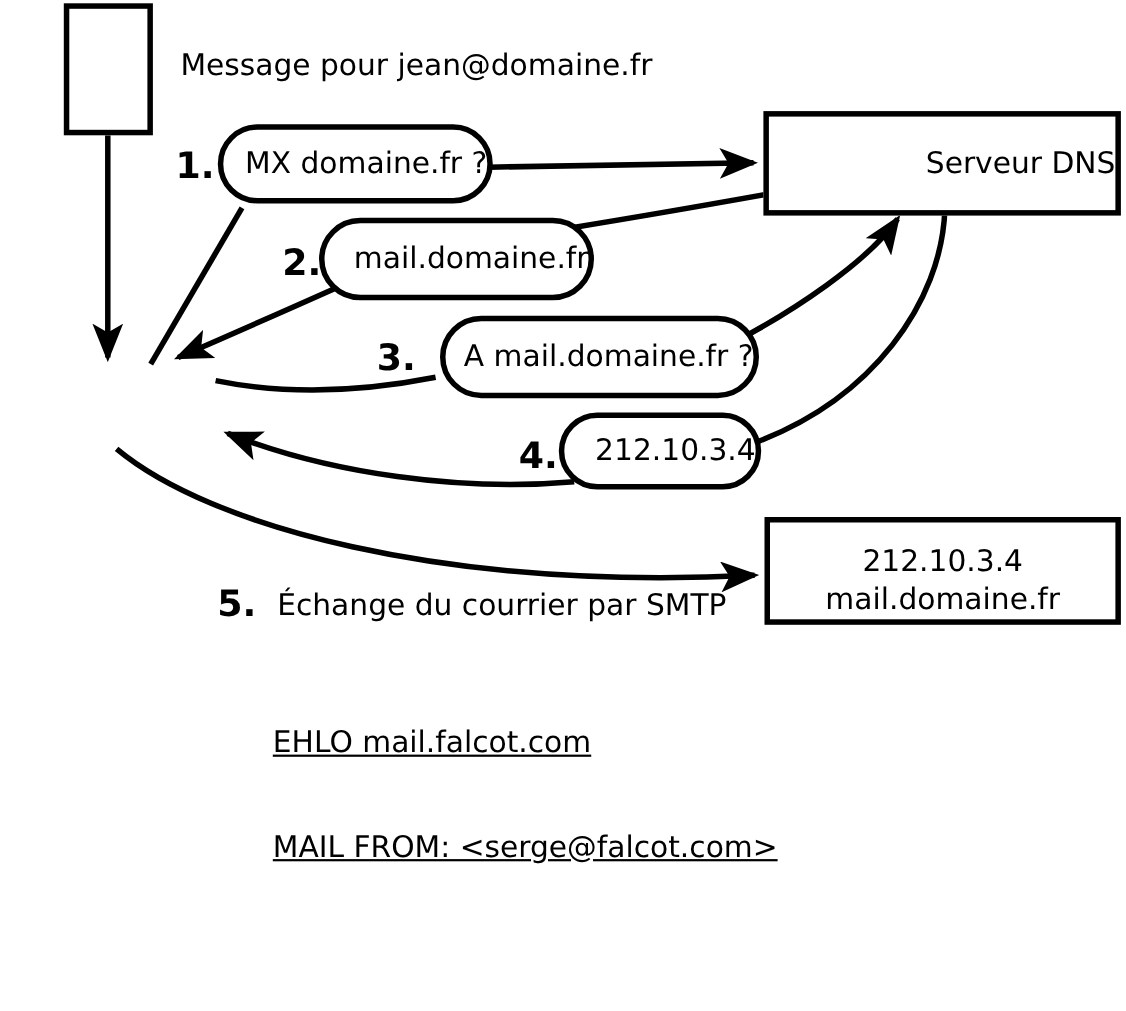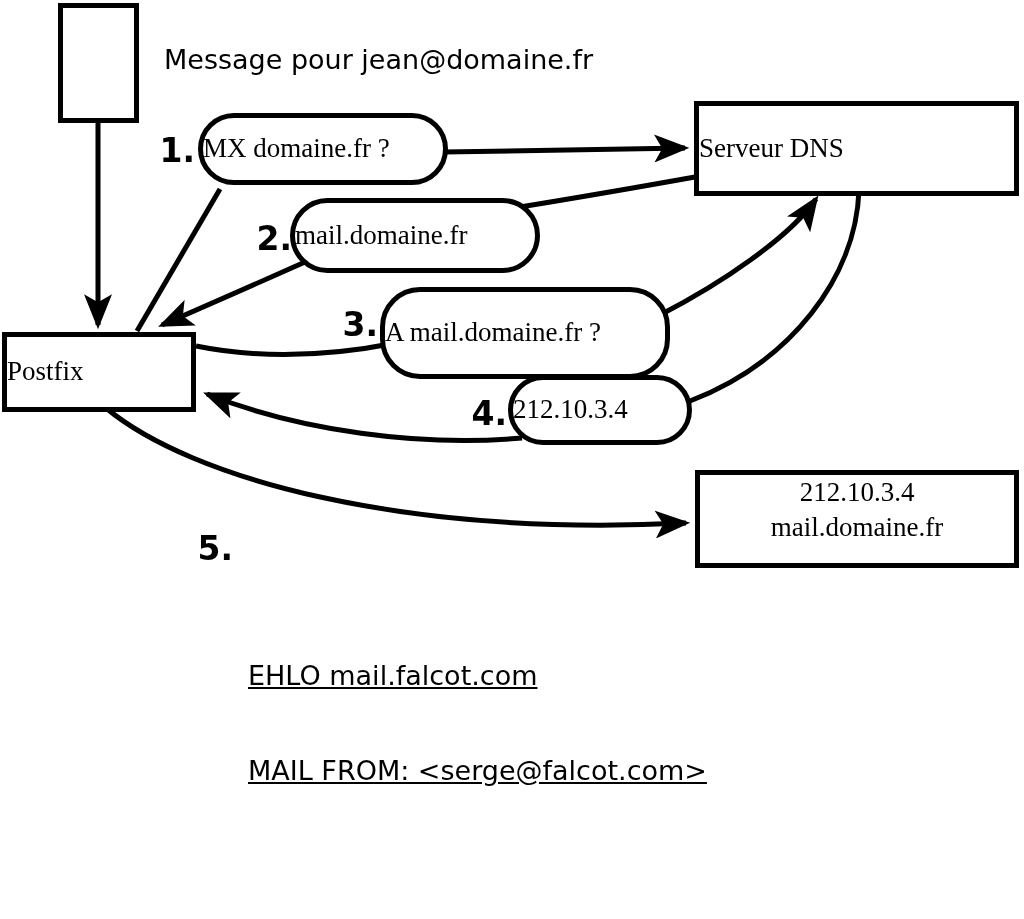--- a/index.html
+++ b/index.html
@@ -19,35 +19,34 @@
     position: absolute; left: 0; top: 0;
     z-index: 1;
   }
   .node {
     position: absolute;
     box-sizing: border-box;
     border: 5px solid #000;
     background: #fff;
     display: flex;
     align-items: center;
-    justify-content: flex-start;
+    justify-content: flex-end;
     z-index: 2;
     font-size: 27px;
     line-height: 1.15;
     text-align: center;
-    font-family: Liberation Serif, serif;
   }
   .pill { border-radius: 40px; }
   .client-box   { left: 58px;  top: 3px;   width: 81px;  height: 120px; }
   .postfix-box  { left: 2px;   top: 332px; width: 194px; height: 80px; }
   .dns-box      { left: 694px; top: 101px;  width: 325px; height: 95px; }
   .dest-box     { left: 695px; top: 470px; width: 324px; height: 98px; line-height: 35px; flex-direction: column; }
   .pill1 { left: 198px; top: 113px; width: 250px; height: 72px; }
   .pill2 { left: 290px; top: 198px; width: 250px; height: 75px; }
-  .pill3 { left: 380px; top: 287px; width: 290px; height: 92px; }
+  .pill3 { left: 400px; top: 287px; width: 290px; height: 75px; }
   .pill4 { left: 508px; top: 375px; width: 184px; height: 70px; }
   .floating-label {
     position: absolute;
     z-index: 3;
     font-size: 27px;
     line-height: 1;
     white-space: nowrap;
   }
   .step-num {
     position: absolute;
@@ -96,23 +95,20 @@
       <path d="M 196 346 C 260 359, 330 356, 396 343"></path>
       <path d="M 660 315 C 722 283, 790 237, 816 199" marker-end="url(#arrowhead)"></path>
       <path d="M 859 190 C 856 277, 791 362, 690 401"></path>
       <path d="M 522 438 C 420 447, 300 431, 207 394" marker-end="url(#arrowhead)"></path>
       <path d="M 106 408 C 190 478, 400 537, 686 523" marker-end="url(#arrowhead)"></path>
     </g>
   </svg>
 
   <div class="node client-box"></div>
 
-  <div class="node postfix-box">
-    <span>Postfix</span>
-  </div>
 
   <div class="node dns-box">
     <span>Serveur DNS</span>
   </div>
 
   <div class="node dest-box">
     <span>212.10.3.4</span>
     <span>mail.domaine.fr</span>
   </div>
 
@@ -129,20 +125,21 @@
     <span>212.10.3.4</span>
   </div>
 
   <div class="step-num num1">1.</div>
   <div class="step-num num2">2.</div>
   <div class="step-num num3">3.</div>
   <div class="step-num num4">4.</div>
   <div class="step-num num5">5.</div>
 
   <div class="floating-label msg-label">Message pour jean@domaine.fr</div>
+  <div class="floating-label step5-label">Échange du courrier par SMTP</div>
 
   <div class="smtp-block">
     <div class="smtp-line">EHLO mail.falcot.com</div>
     <div class="smtp-line">MAIL FROM: &lt;serge@falcot.com&gt;</div>
     
     
     
     
     
     

